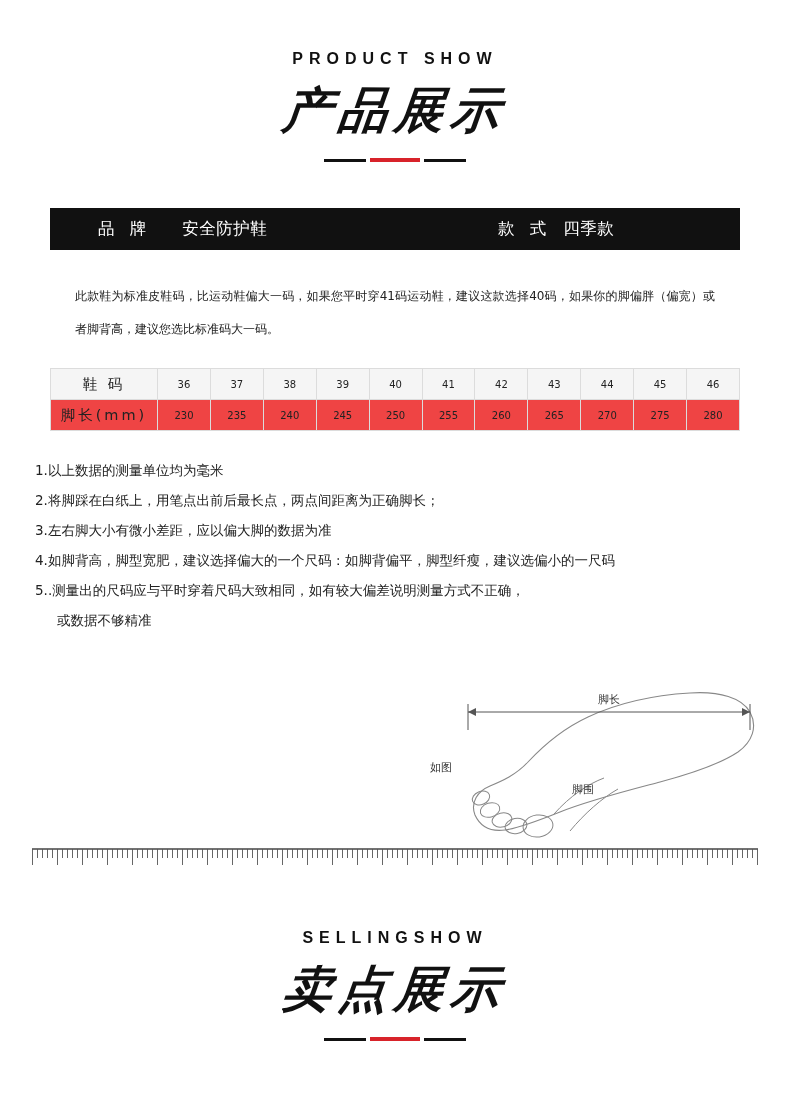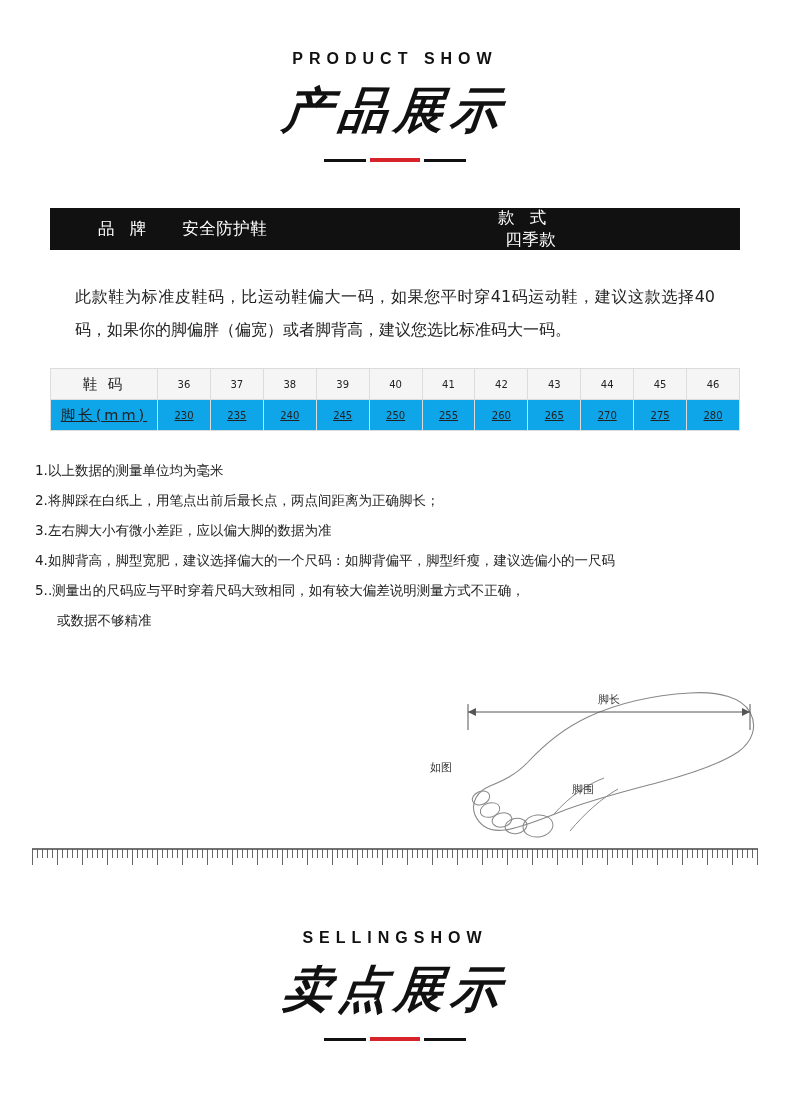--- a/index.html
+++ b/index.html
@@ -71,32 +71,32 @@
     align-items: center;
     margin-bottom: 12px;
     font-size: 16.5px;
     font-family: "DejaVu Sans", sans-serif;
   }
   .spec-cell {
     display: flex;
     align-items: center;
   }
   .spec-cell.left { padding-left: 48px; width: 380px; gap: 19px; }
-  .spec-cell.right { padding-left: 20px; flex-direction: column; }
+  .spec-cell.right { padding-left: 20px; }
   .spec-label {
     letter-spacing: 5px;
     margin-right: 12px;
   }
   .spec-value { letter-spacing: 0.5px; }
 
   
   .note-paragraph {
     width: 640px;
     margin: 30px auto 0 auto;
-    font-size: 16px;
+    font-size: 12px;
     line-height: 33px;
     color: #222;
     font-family: "DejaVu Sans", sans-serif;
     text-align: justify;
   }
 
   
   .size-table {
     margin: 22px auto 0 auto;
     border-collapse: collapse;
@@ -109,21 +109,21 @@
     text-align: center;
     font-size: 10px;
     color: #222;
     background: #f5f5f5;
   }
   .size-table td.head {
     width: 104px;
     letter-spacing: 3px;
     font-size: 14.5px;
   }
-  .size-table tr.alt td { background: #0ea5e9; text-decoration: underline; }
+  .size-table tr.alt td { background: #ef4444; }
 
   
   .notes {
     width: 720px;
     margin: 24px auto 0 auto;
     font-size: 13.5px;
     line-height: 30px;
     color: #222;
     font-family: "DejaVu Sans", sans-serif;
     position: relative;

